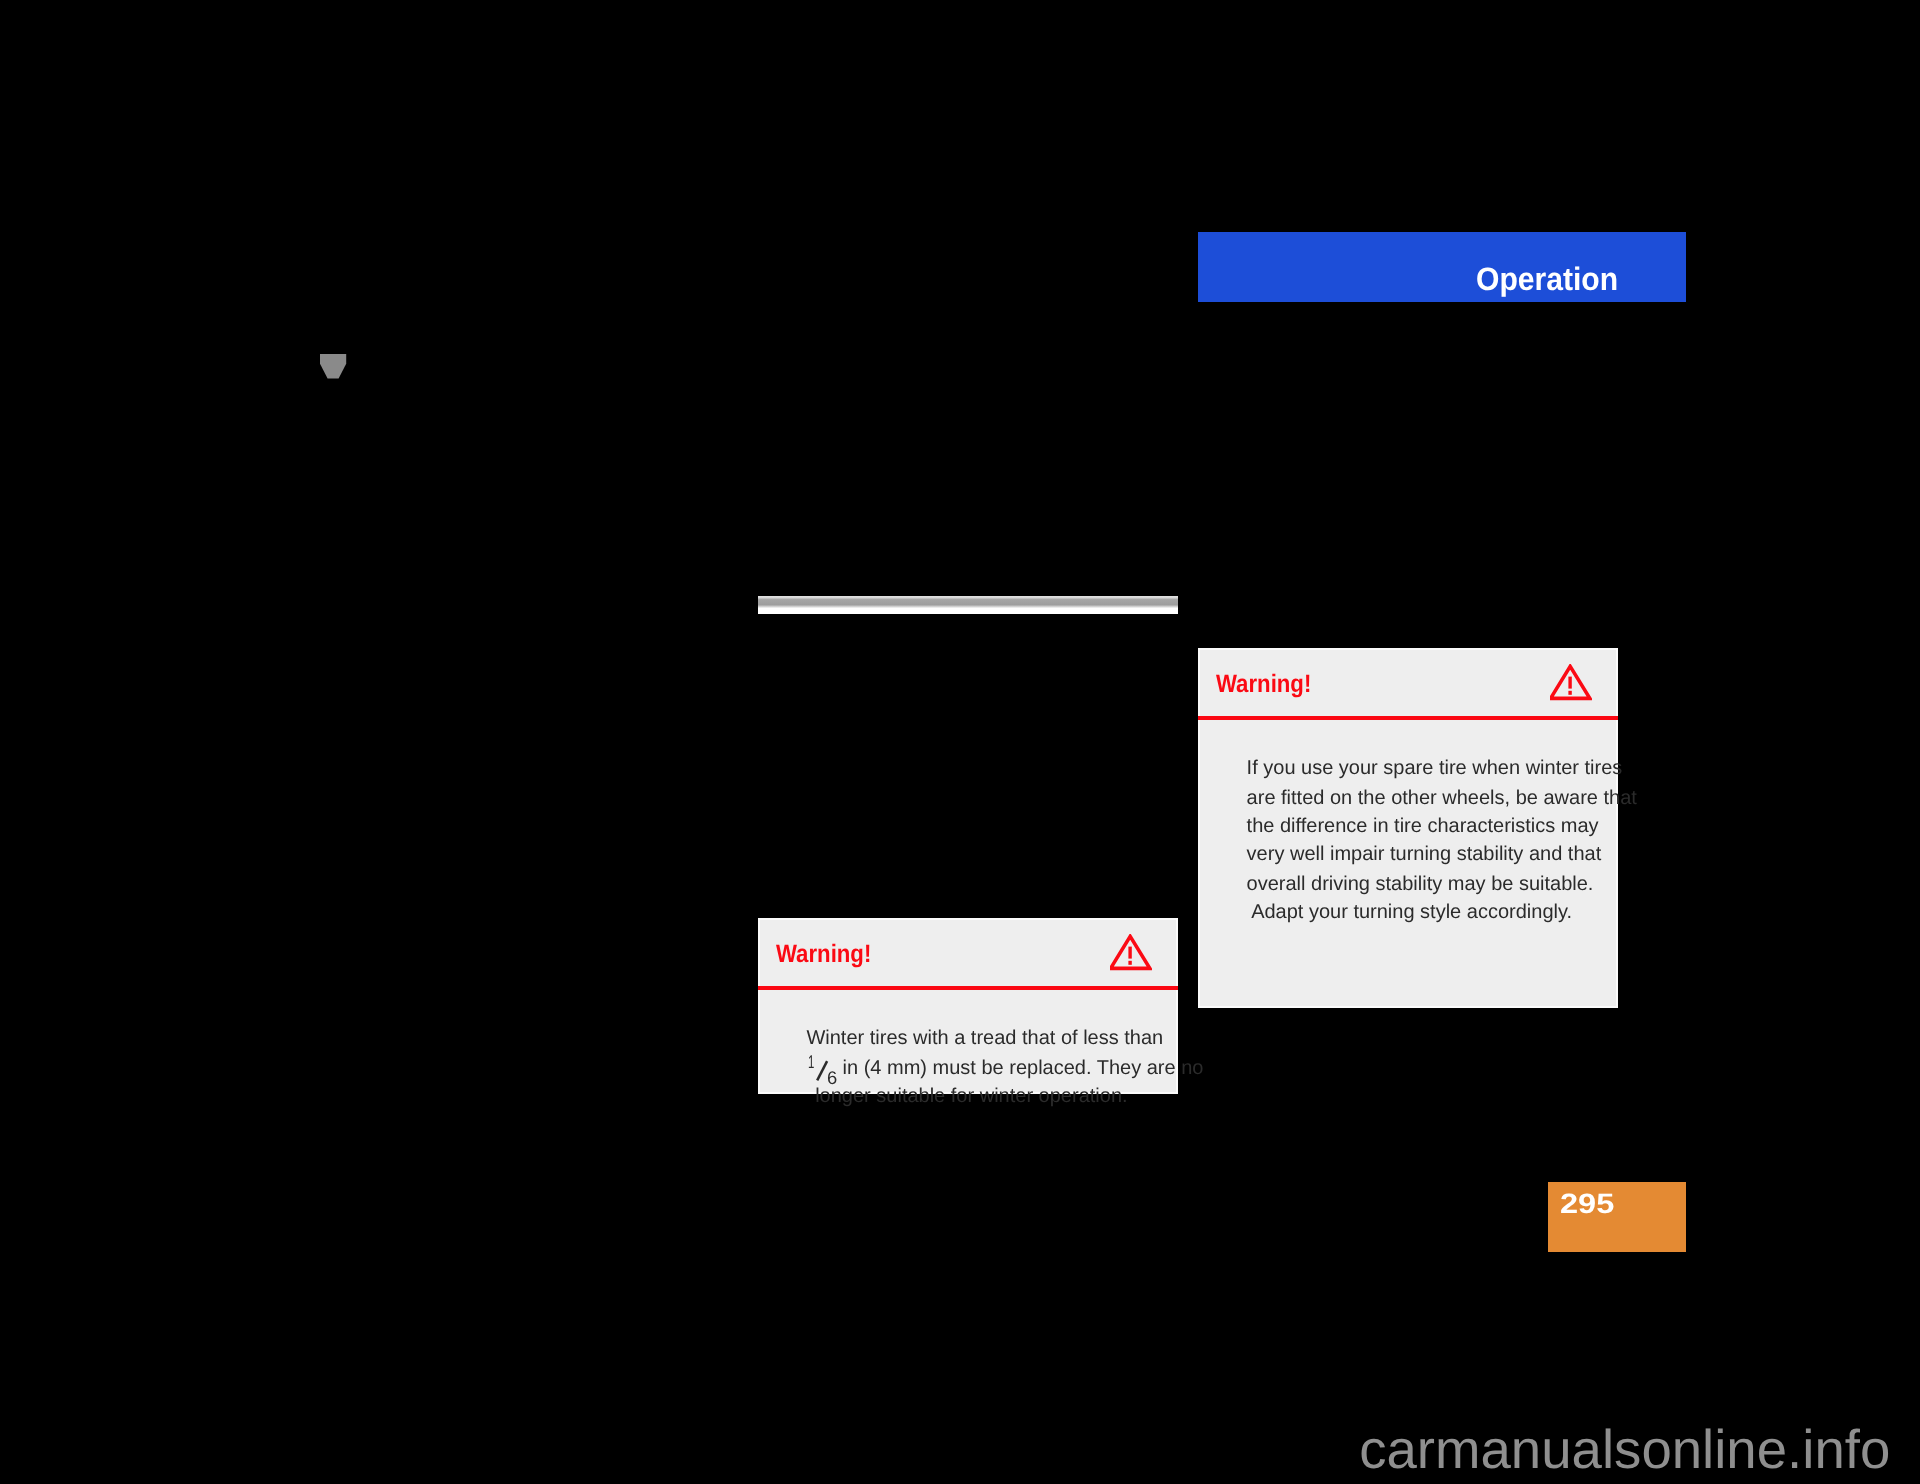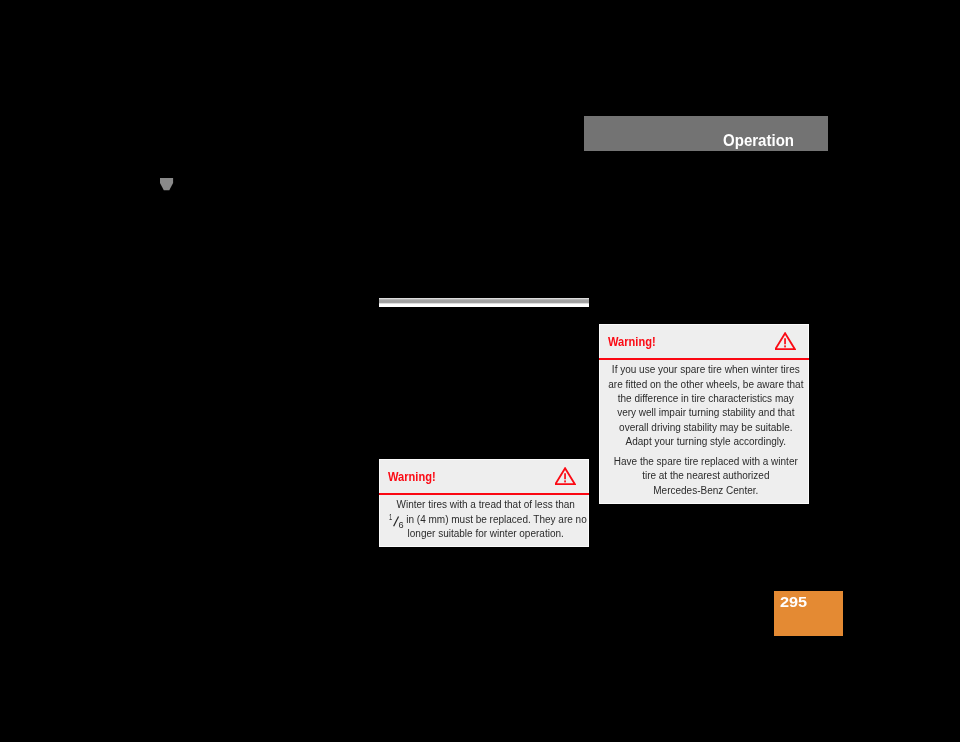--- a/index.html
+++ b/index.html
@@ -7,32 +7,32 @@
   body {
     width:960px; height:742px; overflow:hidden;
     background:#000000;
     font-family:"Liberation Sans", sans-serif;
     -webkit-font-smoothing:antialiased;
   }
   .page { position:absolute; left:0; top:0; width:960px; height:742px; }
 
   
   .section-header {
-    position:absolute; left:584px; top:116px; width:244px; height:35px;
-    background:#737373;
+    position:absolute; left:599px; top:116px; width:244px; height:35px;
+    background:#1d4ed8;
   }
   .section-header .label {
     position:absolute; left:139.3px; top:14.8px;
     color:#ffffff; font-size:16.2px; font-weight:bold; line-height:19px;
     transform:scaleX(0.929); transform-origin:0 50%; white-space:nowrap;
   }
 
   
   .page-number {
-    position:absolute; left:774px; top:591px; width:69px; height:45px;
+    position:absolute; left:774px; top:591px; width:69px; height:35px;
     background:#e48a33;
   }
   .page-number .num {
     position:absolute; left:6.0px; top:0.9px;
     color:#ffffff; font-size:16.3px; font-weight:bold; line-height:18px;
     transform:scaleY(0.86); transform-origin:0 100%; white-space:nowrap;
   }
 
   
   .tri-marker { position:absolute; left:160px; top:177.2px; width:14px; height:13px; }
@@ -45,21 +45,21 @@
       #e4e4e4 5.6px, #ffffff 6.2px, #ffffff 9.1px);
   }
 
   
   .warnbox { position:absolute; background:#eeeeee; box-shadow:inset 0 0 0 1px #fbfbfb; }
   .wb-head { position:relative; height:100%;text-align:center; }
   .wb-rule { position:absolute; left:0; width:100%; height:2px; background:#fb0712; }
   .wb-title { position:absolute; color:#fb0a14; font-size:12.6px; font-weight:bold; line-height:13px; transform:scaleX(0.881); transform-origin:0 50%; white-space:nowrap; }
   .wb-icon { position:absolute; }
   .wb-body { position:absolute; color:#2b2b2b; font-size:10px; line-height:14.35px; }
-  .wb-body p { margin:0; }
+  .wb-body p { margin:15px; }
   .wb-body p + p { margin-top:5.4px; }
   .wb-body .ln { display:block; white-space:pre; }
   .frac { display:inline-block; position:relative; width:15.3px; height:1px; vertical-align:baseline; }
   .frac sup, .frac sub { position:absolute; line-height:1; font-size:9.2px; }
   .frac .sl { position:absolute; left:4.5px; top:-5.6px; width:7px; height:11px; overflow:visible; }
   .frac .sl svg { display:block; }
   .frac sup { left:1.2px;  top:-8.9px; transform:scaleX(0.62); transform-origin:0 50%; }
   .frac sub { left:10.3px; top:-0.7px; }
 
   #warn-left  { left:379px; top:459px; width:210px; height:88px; }
@@ -132,27 +132,23 @@
       <div class="wb-rule"></div>
       <div class="wb-body">
         <p>
             <span class="ln">If you use your spare tire when winter tires</span>
             <span class="ln">are fitted on the other wheels, be aware that</span>
             <span class="ln">the difference in tire characteristics may</span>
             <span class="ln">very well impair turning stability and that</span>
             <span class="ln">overall driving stability may be suitable.</span>
             <span class="ln">Adapt your turning style accordingly.</span>
           </p>
-        <p>
-            <span class="ln">Have the spare tire replaced with a winter</span>
-            <span class="ln">tire at the nearest authorized</span>
-            <span class="ln">Mercedes-Benz Center.</span>
-          </p>
       </div>
     </div>
   </div>
 
   <div class="page-number">
     <span class="num">295</span>
   </div>
 
+  <div class="watermark">carmanualsonline.info</div>
 
 </div>
 
 </body></html>

